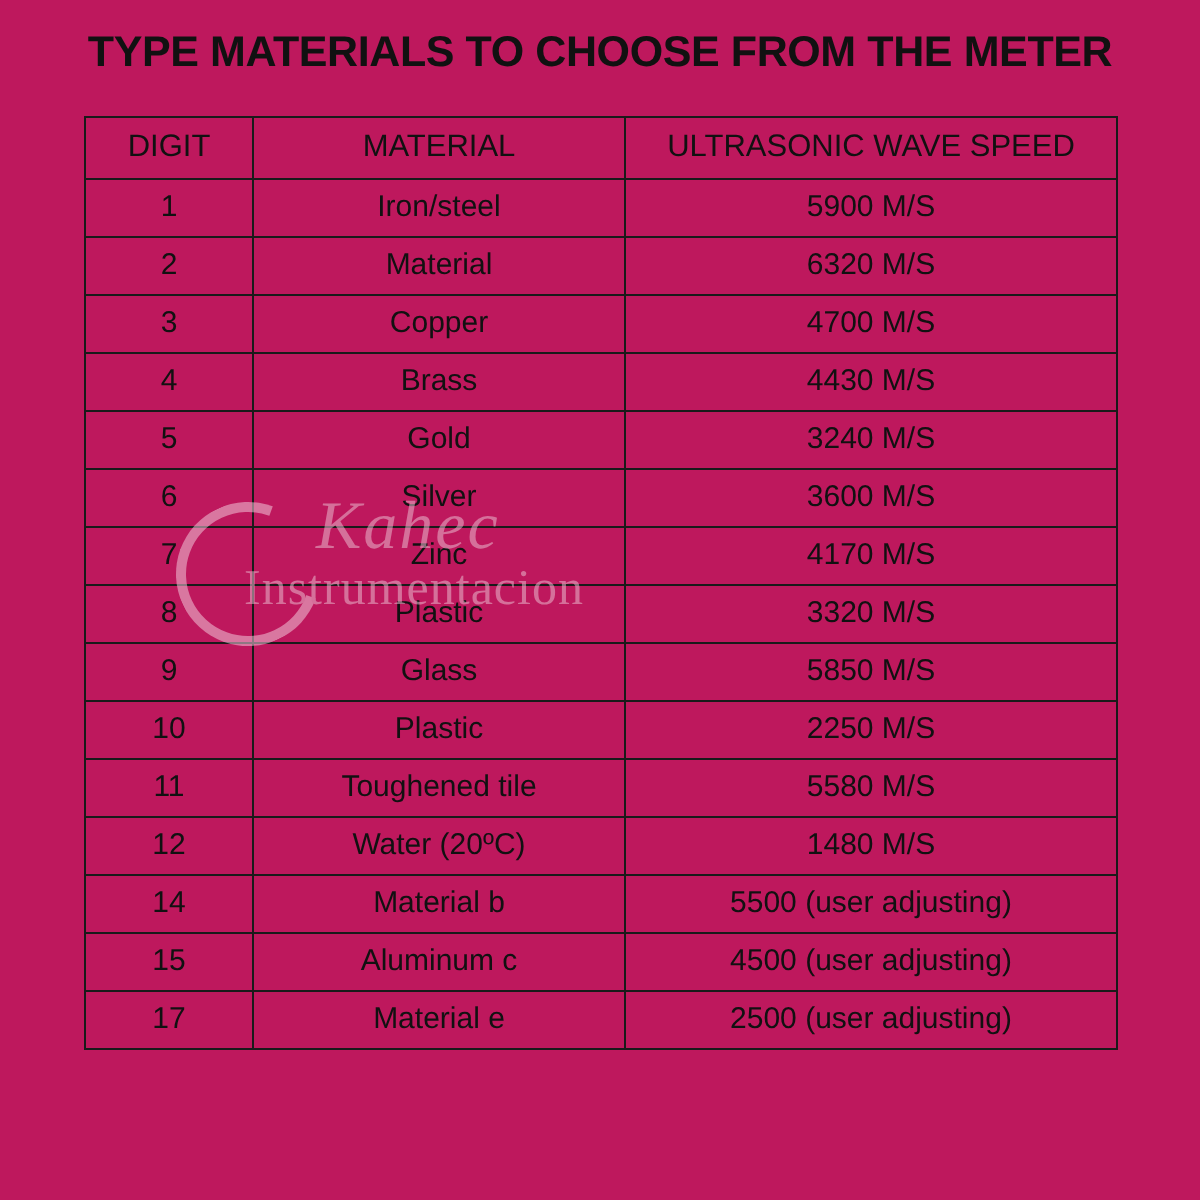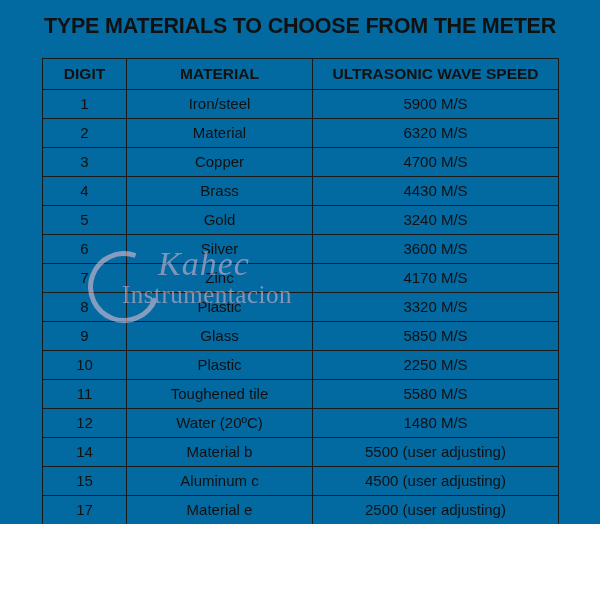--- a/index.html
+++ b/index.html
@@ -3,22 +3,22 @@
 <meta charset="utf-8">
 <style>
   html, body {
     margin: 0;
     padding: 0;
     background: #ffffff;
   }
   #page {
     position: relative;
     width: 600px;
-    height: 524px;
-    background: #0369a1;
+    height: 600px;
+    background: #be185d;
     font-family: "Liberation Sans", sans-serif;
     overflow: hidden;
   }
   #title {
     position: absolute;
     top: 14px;
     left: 0;
     width: 600px;
     text-align: center;
     font-size: 21.5px;
@@ -43,21 +43,21 @@
     text-align: center;
     color: #111111;
     font-family: "Liberation Sans", sans-serif;
     padding: 0;
     height: 28px;
     line-height: 28px;
     font-size: 15px;
     font-weight: normal;
   }
   thead th {
-    font-weight: bold;
+    font-weight: normal;
     font-size: 15.5px;
     height: 30px;
     line-height: 30px;
   }
   col.c-digit { width: 84px; }
   col.c-material { width: 186px; }
   col.c-speed { width: 246px; }
 
   
   #watermark {

